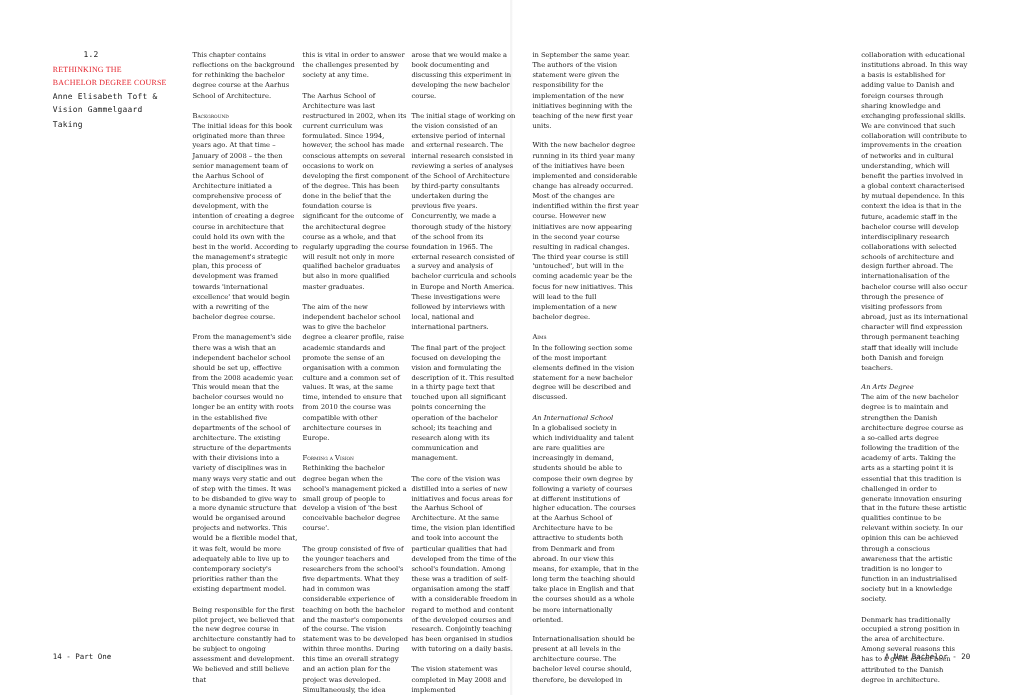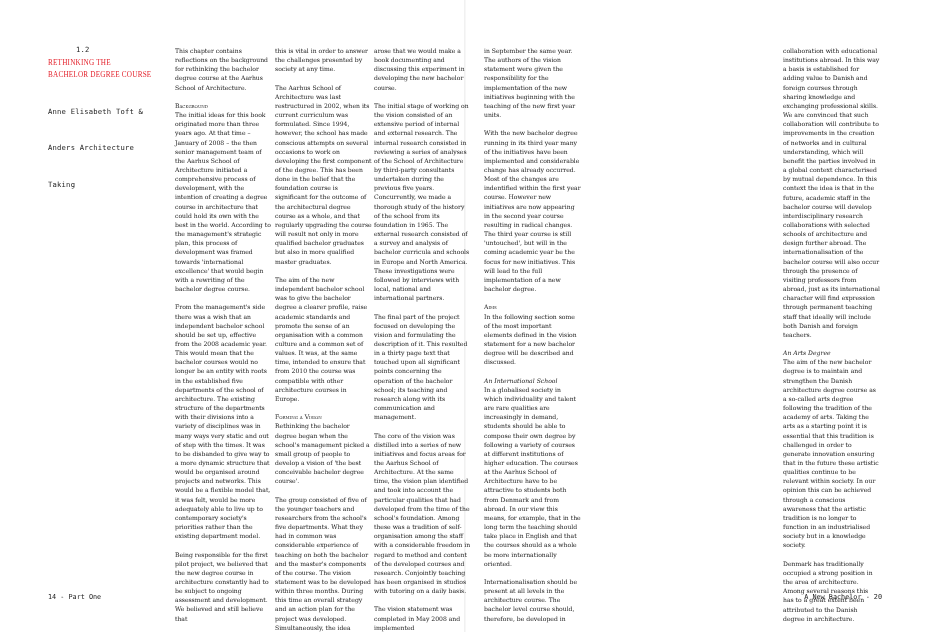--- a/index.html
+++ b/index.html
@@ -2,42 +2,42 @@
 <html><head>
 <meta charset="utf-8">
 <style>
   html, body { margin: 0; padding: 0; background: #fff; }
   body { width: 930px; height: 632px; position: relative; overflow: hidden; font-family: "DejaVu Serif", serif; color: #222; }
   .spread { position: absolute; inset: 0; }
   .gutter { position: absolute; left: 464px; top: 0; width: 2px; height: 632px; background: linear-gradient(to right, #eee, #fafafa); }
   .chapter { position: absolute; left: 48px; top: 44px; width: 120px; font-family: "DejaVu Sans Mono", monospace; font-size: 7.2px; line-height: 12.5px; letter-spacing: 0.2px; }
   .chapter .num { color: #222; margin-left: 28px; }
   .chapter .title { color: #e4232d; text-transform: uppercase; font-family: Liberation Serif, serif; }
-  .chapter .authors { color: #222; margin-top: 24px; }
+  .chapter .authors { color: #222; }
   .col { position: absolute; top: 46px; width: 97px; font-size: 6.1px; line-height: 9.15px; color: #222; text-align: left; }
   .col p { margin: 0 0 9.15px 0; }
   .col .h { font-variant: small-caps; margin: 0; }
   .col .hi { font-style: italic; margin: 0; }
   .c1 { left: 175px; } .c2 { left: 275px; } .c3 { left: 374px; }
   .c4 { left: 484px; } .c6 { left: 783px; }
   .footer { position: absolute; top: 593px; font-family: "DejaVu Sans Mono", monospace; font-size: 6.8px; color: #222; }
   .fl { left: 48px; } .fr { right: 48px; }
 </style>
 </head>
 <body>
 
 <div class="spread">
   <div class="gutter"></div>
 
   <div class="chapter">
     <div class="num">1.2</div>
     <div class="title">Rethinking the</div>
     <div class="title">Bachelor Degree Course</div>
     <div class="authors">Anne Elisabeth Toft &amp;</div>
-    <div class="authors">Anders Architecture</div>
+    <div class="authors">Vision Gammelgaard</div>
     <div class="authors">Taking</div>
   </div>
 
   <div class="col c1">
       <p class="">This chapter contains reflections on the background for rethinking the bachelor degree course at the Aarhus School of Architecture.</p>
       <p class="h">Background</p>
       <p class="">The initial ideas for this book originated more than three years ago. At that time – January of 2008 – the then senior management team of the Aarhus School of Architecture initiated a comprehensive process of development, with the intention of creating a degree course in architecture that could hold its own with the best in the world. According to the management's strategic plan, this process of development was framed towards 'international excellence' that would begin with a rewriting of the bachelor degree course.</p>
       <p class="">From the management's side there was a wish that an independent bachelor school should be set up, effective from the 2008 academic year. This would mean that the bachelor courses would no longer be an entity with roots in the established five departments of the school of architecture. The existing structure of the departments with their divisions into a variety of disciplines was in many ways very static and out of step with the times. It was to be disbanded to give way to a more dynamic structure that would be organised around projects and networks. This would be a flexible model that, it was felt, would be more adequately able to live up to contemporary society's priorities rather than the existing department model.</p>
       <p class="">Being responsible for the first pilot project, we believed that the new degree course in architecture constantly had to be subject to ongoing assessment and development. We believed and still believe that</p>
     </div>

